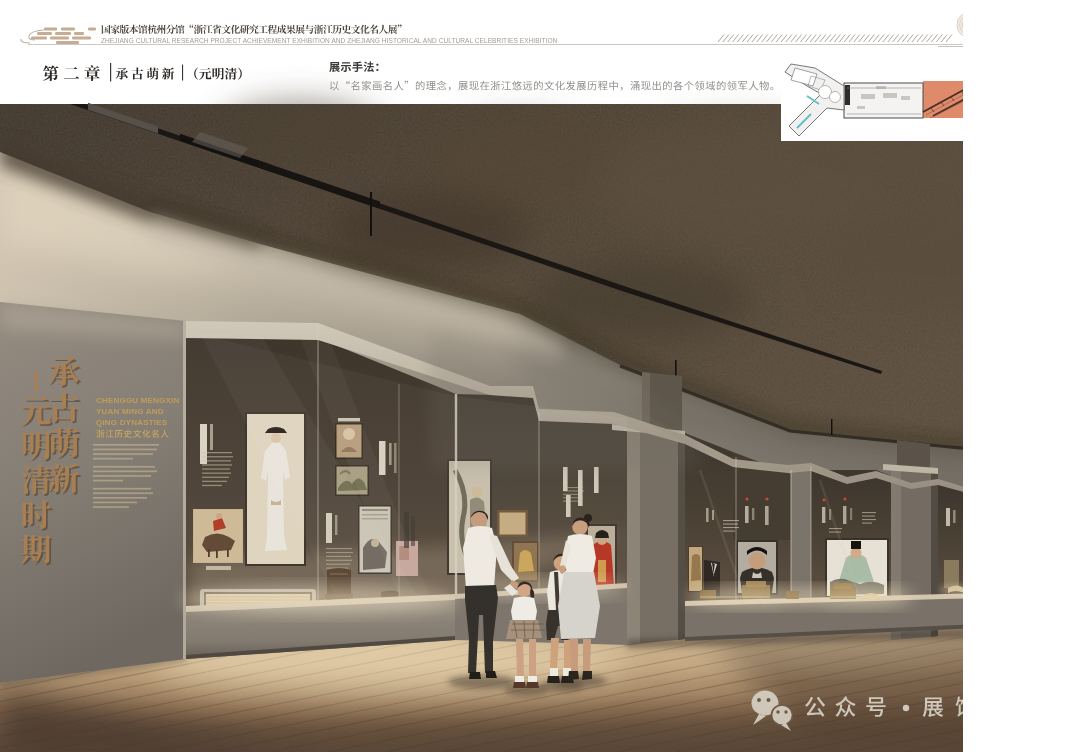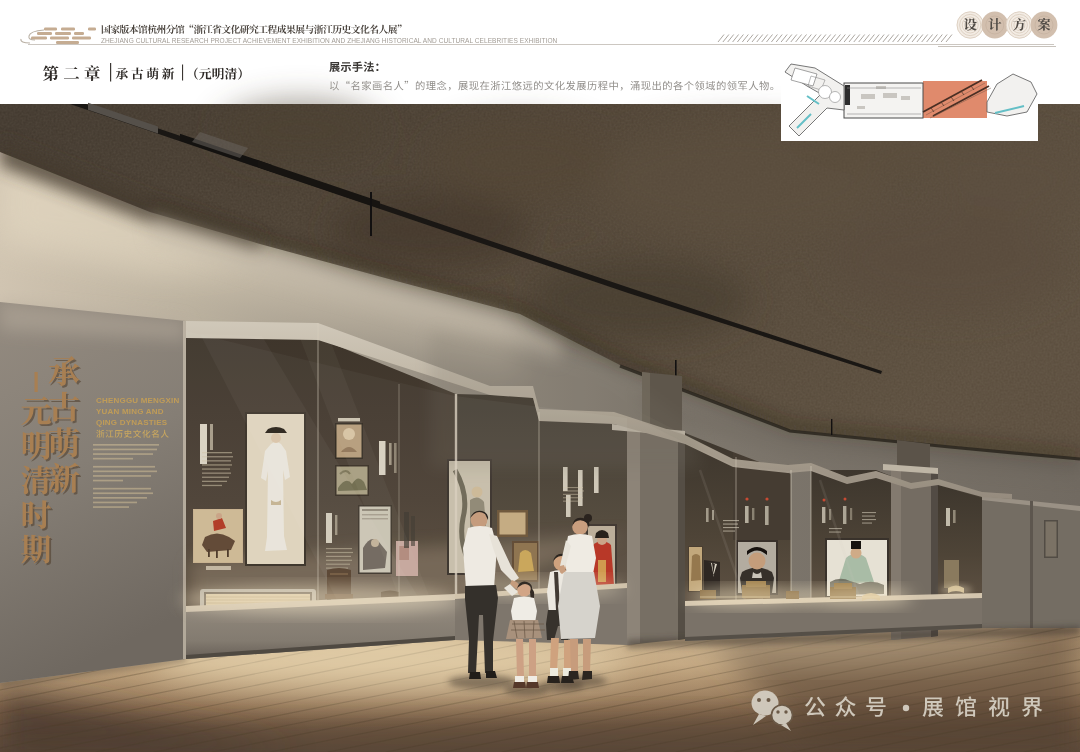--- a/index.html
+++ b/index.html
@@ -1,14 +1,14 @@
 <!DOCTYPE html>
 <html><head><meta charset="utf-8"><title>slide</title><style>
 html,body{margin:0;padding:0;background:#fff;}
-.page{position:relative;width:1080px;height:752px;background:#fff;overflow:hidden;font-family:"Liberation Sans",sans-serif;}
+.page{position:relative;width:963px;height:752px;background:#fff;overflow:hidden;font-family:"Liberation Sans",sans-serif;}
 .abs{position:absolute;}
 </style></head><body>
 <div class="page">
 <svg class="abs" style="left:0;top:0" width="1080" height="752" viewBox="0 0 1080 752">
 <defs>
 <linearGradient id="ceil" x1="0" y1="0.1" x2="1" y2="0.55">
  <stop offset="0" stop-color="#3f362c"></stop>
           <stop offset="0.45" stop-color="#4d4133"></stop>
           <stop offset="1" stop-color="#594c3c"></stop>
 </linearGradient>

